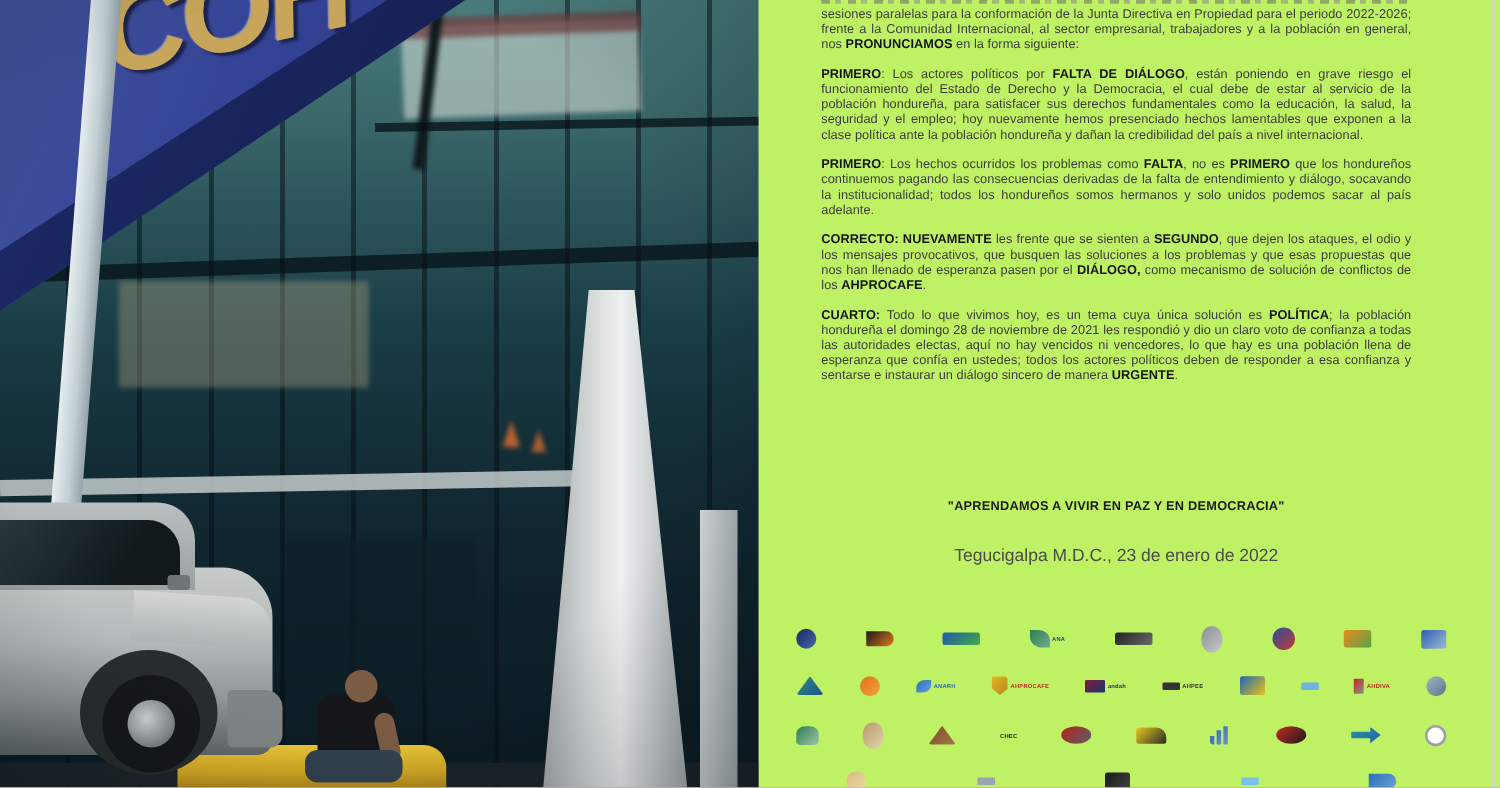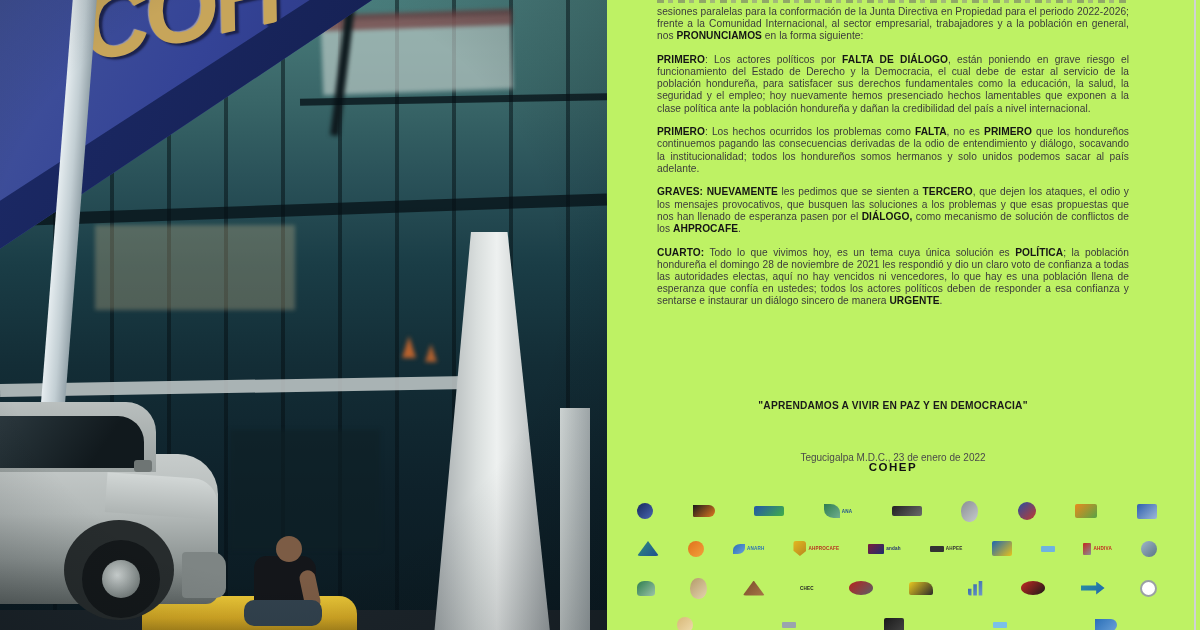--- a/index.html
+++ b/index.html
@@ -65,22 +65,22 @@
   #doc{position:absolute;left:607px;top:0;width:593px;height:630px;background:#bef264;overflow:hidden;text-decoration:underline;}
   .page-edge{position:absolute;right:4px;top:0;width:2px;height:100%;background:#cfd2d6;}
   .cut-line{position:absolute;left:50px;top:0;width:470px;height:3px;opacity:.55;
         background:repeating-linear-gradient(90deg,#6a6a6a 0 7px,transparent 7px 11px,#8a8a8a 11px 16px,transparent 16px 21px);}
   .doc-text{position:absolute;left:50px;top:6px;width:472px;color:#3b3b3b;
         font-size:10.2px;line-height:12.15px;text-align:justify;letter-spacing:.05px;}
   .doc-text p{margin:0 0 11.5px 0;}
   .doc-text b{color:#151515;}
   .slogan{position:absolute;left:50px;top:400px;width:472px;text-align:center;
         font-size:10.2px;font-weight:bold;color:#1a1a1a;letter-spacing:.2px;}
-  .dateline{position:absolute;left:50px;top:452px;width:472px;text-align:center;
-        font-size:10px;color:#4a4a4a;}
+  .dateline{position:absolute;left:50px;top:436px;width:472px;text-align:center;
+        font-size:14px;color:#4a4a4a;}
   .sig{position:absolute;left:50px;top:461px;width:472px;text-align:center;
         font-size:11.5px;font-weight:bold;color:#111;letter-spacing:1.5px;}
   .logos{position:absolute;left:30px;top:496px;width:520px;}
   .logo-row{display:flex;align-items:center;justify-content:space-between;height:30px;margin-bottom:6px;}
   .logo-row.r2{height:33px;}
   .logo-row.r3{height:34px;}
   .logo-row.r4{height:28px;padding:0 40px;}
   .logo{display:inline-flex;align-items:center;gap:2px;}
   .logo .mark{display:inline-block;width:15px;height:15px;border-radius:3px;}
   .logo .lbl{font-size:4.6px;font-weight:bold;letter-spacing:.2px;line-height:5px;}
@@ -160,28 +160,27 @@
 
     <div class="layer vignette"></div>
   </div>
 
   <div id="doc">
     <div class="cut-line"></div>
 
     <div class="doc-text">
       <p><span>sesiones paralelas para la conformación de la Junta Directiva en Propiedad para el periodo 2022-2026; frente a la Comunidad Internacional, al sector empresarial, trabajadores y a la población en general, nos </span><b>PRONUNCIAMOS</b><span> en la forma siguiente:</span></p>
       <p><b>PRIMERO</b><span>: Los actores políticos por </span><b>FALTA DE DIÁLOGO</b><span>, están poniendo en grave riesgo el funcionamiento del Estado de Derecho y la Democracia, el cual debe de estar al servicio de la población hondureña, para satisfacer sus derechos fundamentales como la educación, la salud, la seguridad y el empleo; hoy nuevamente hemos presenciado hechos lamentables que exponen a la clase política ante la población hondureña y dañan la credibilidad del país a nivel internacional.</span></p>
-      <p><b>PRIMERO</b><span>: Los hechos ocurridos los problemas como </span><b>FALTA</b><span>, no es </span><b>PRIMERO</b><span> que los hondureños continuemos pagando las consecuencias derivadas de la odio de entendimiento y diálogo, socavando la institucionalidad; todos los hondureños somos hermanos y solo unidos podemos sacar al país adelante.</span></p>
-      <p><b>GRAVES: NUEVAMENTE</b><span> les pedimos que se sienten a </span><b>TERCERO</b><span>, que dejen los ataques, el odio y los mensajes provocativos, que busquen las soluciones a los problemas y que esas propuestas que nos han llenado de esperanza pasen por el </span><b>DIÁLOGO,</b><span> como mecanismo de solución de conflictos de los </span><b>AHPROCAFE</b><span>.</span></p>
+      <p><b>PRIMERO</b><span>: Los hechos ocurridos los problemas como </span><b>FALTA</b><span>, no es </span><b>PRIMERO</b><span> que los hondureños continuemos pagando las consecuencias derivadas de la falta de entendimiento y diálogo, socavando la institucionalidad; todos los hondureños somos hermanos y solo unidos podemos sacar al país adelante.</span></p>
+      <p><b>CORRECTO: NUEVAMENTE</b><span> les frente que se sienten a </span><b>SEGUNDO</b><span>, que dejen los ataques, el odio y los mensajes provocativos, que busquen las soluciones a los problemas y que esas propuestas que nos han llenado de esperanza pasen por el </span><b>DIÁLOGO,</b><span> como mecanismo de solución de conflictos de los </span><b>AHPROCAFE</b><span>.</span></p>
       <p><b>CUARTO:</b><span> Todo lo que vivimos hoy, es un tema cuya única solución es </span><b>POLÍTICA</b><span>; la población hondureña el domingo 28 de noviembre de 2021 les respondió y dio un claro voto de confianza a todas las autoridades electas, aquí no hay vencidos ni vencedores, lo que hay es una población llena de esperanza que confía en ustedes; todos los actores políticos deben de responder a esa confianza y sentarse e instaurar un diálogo sincero de manera </span><b>URGENTE</b><span>.</span></p>
     </div>
 
     <div class="slogan">"APRENDAMOS A VIVIR EN PAZ Y EN DEMOCRACIA"</div>
     <div class="dateline">Tegucigalpa M.D.C., 23 de enero de 2022</div>
-    <div class="sig">COHEP</div>
 
     <div class="logos">
       <div class="logo-row r1">
           <span class="logo s-circle-text">
             <span class="mark" style="background: linear-gradient(135deg, rgb(22, 41, 94), rgb(74, 102, 176));"></span>
           </span>
           <span class="logo s-swoosh">
             <span class="mark" style="background: linear-gradient(135deg, rgb(26, 26, 26), rgb(224, 120, 32));"></span>
           </span>
           <span class="logo s-wordmark">

